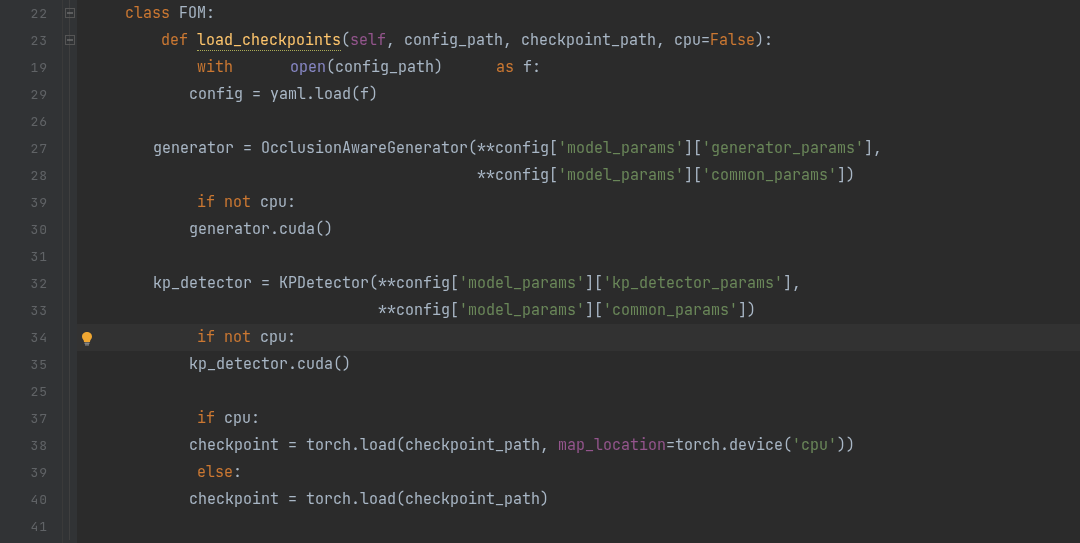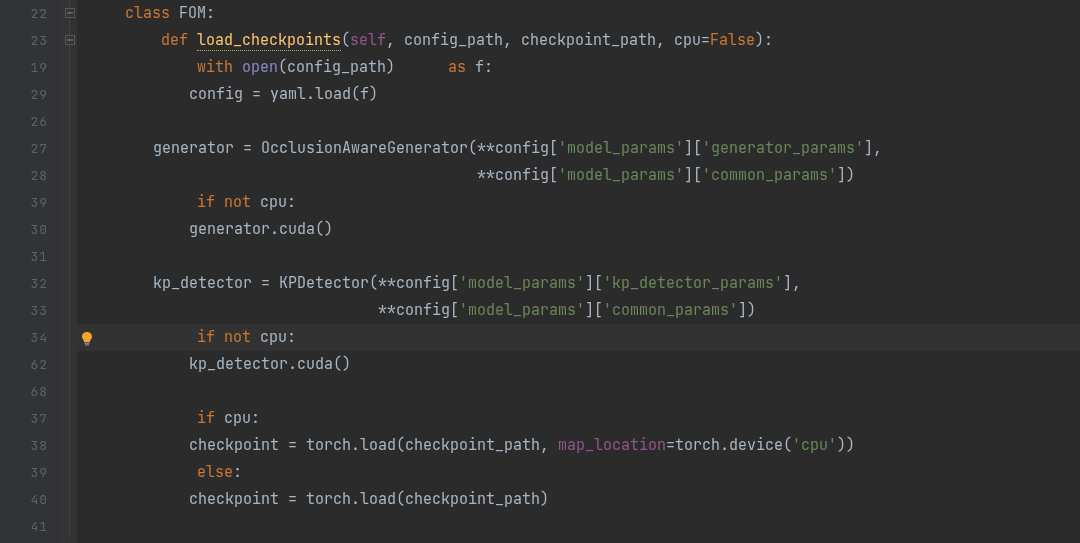--- a/index.html
+++ b/index.html
@@ -80,21 +80,21 @@
   .line {
     height: 27px;
     padding-left: 4px;
   }
   .line.caret {
     background: var(--caret-line);
   }
   .kw   { color: var(--keyword); margin-left: 44px; }
   .self { color: var(--self-kwarg); }
   .kwname { color: var(--self-kwarg); margin-top: 20px; }
-  .bi   { color: var(--builtin); }
+  .bi   { color: var(--builtin); margin-left: 48px; }
   .str  { color: var(--string); }
   .txt  { color: var(--text); }
   .const{ color: var(--const); }
   .defname {
     color: var(--funcname);
     border-bottom: 1px dotted var(--warn-underline);
   }
 </style>
 </head>
 <body>
@@ -108,22 +108,22 @@
       <div class="row">29</div>
       <div class="row">26</div>
       <div class="row">27</div>
       <div class="row">28</div>
       <div class="row">39</div>
       <div class="row">30</div>
       <div class="row">31</div>
       <div class="row">32</div>
       <div class="row">33</div>
       <div class="row">34</div>
-      <div class="row">62</div>
-      <div class="row">68</div>
+      <div class="row">35</div>
+      <div class="row">25</div>
       <div class="row">37</div>
       <div class="row">38</div>
       <div class="row">39</div>
       <div class="row">40</div>
       <div class="row">41</div>
     </div>
 
   <div class="fold-col" id="foldcol">
       <div class="fold-line" style="top: 0px; height: 540px;"></div>
       <div class="fold-mark" style="top: 0px;"><svg width="10" height="10" viewBox="0 0 10 10">

